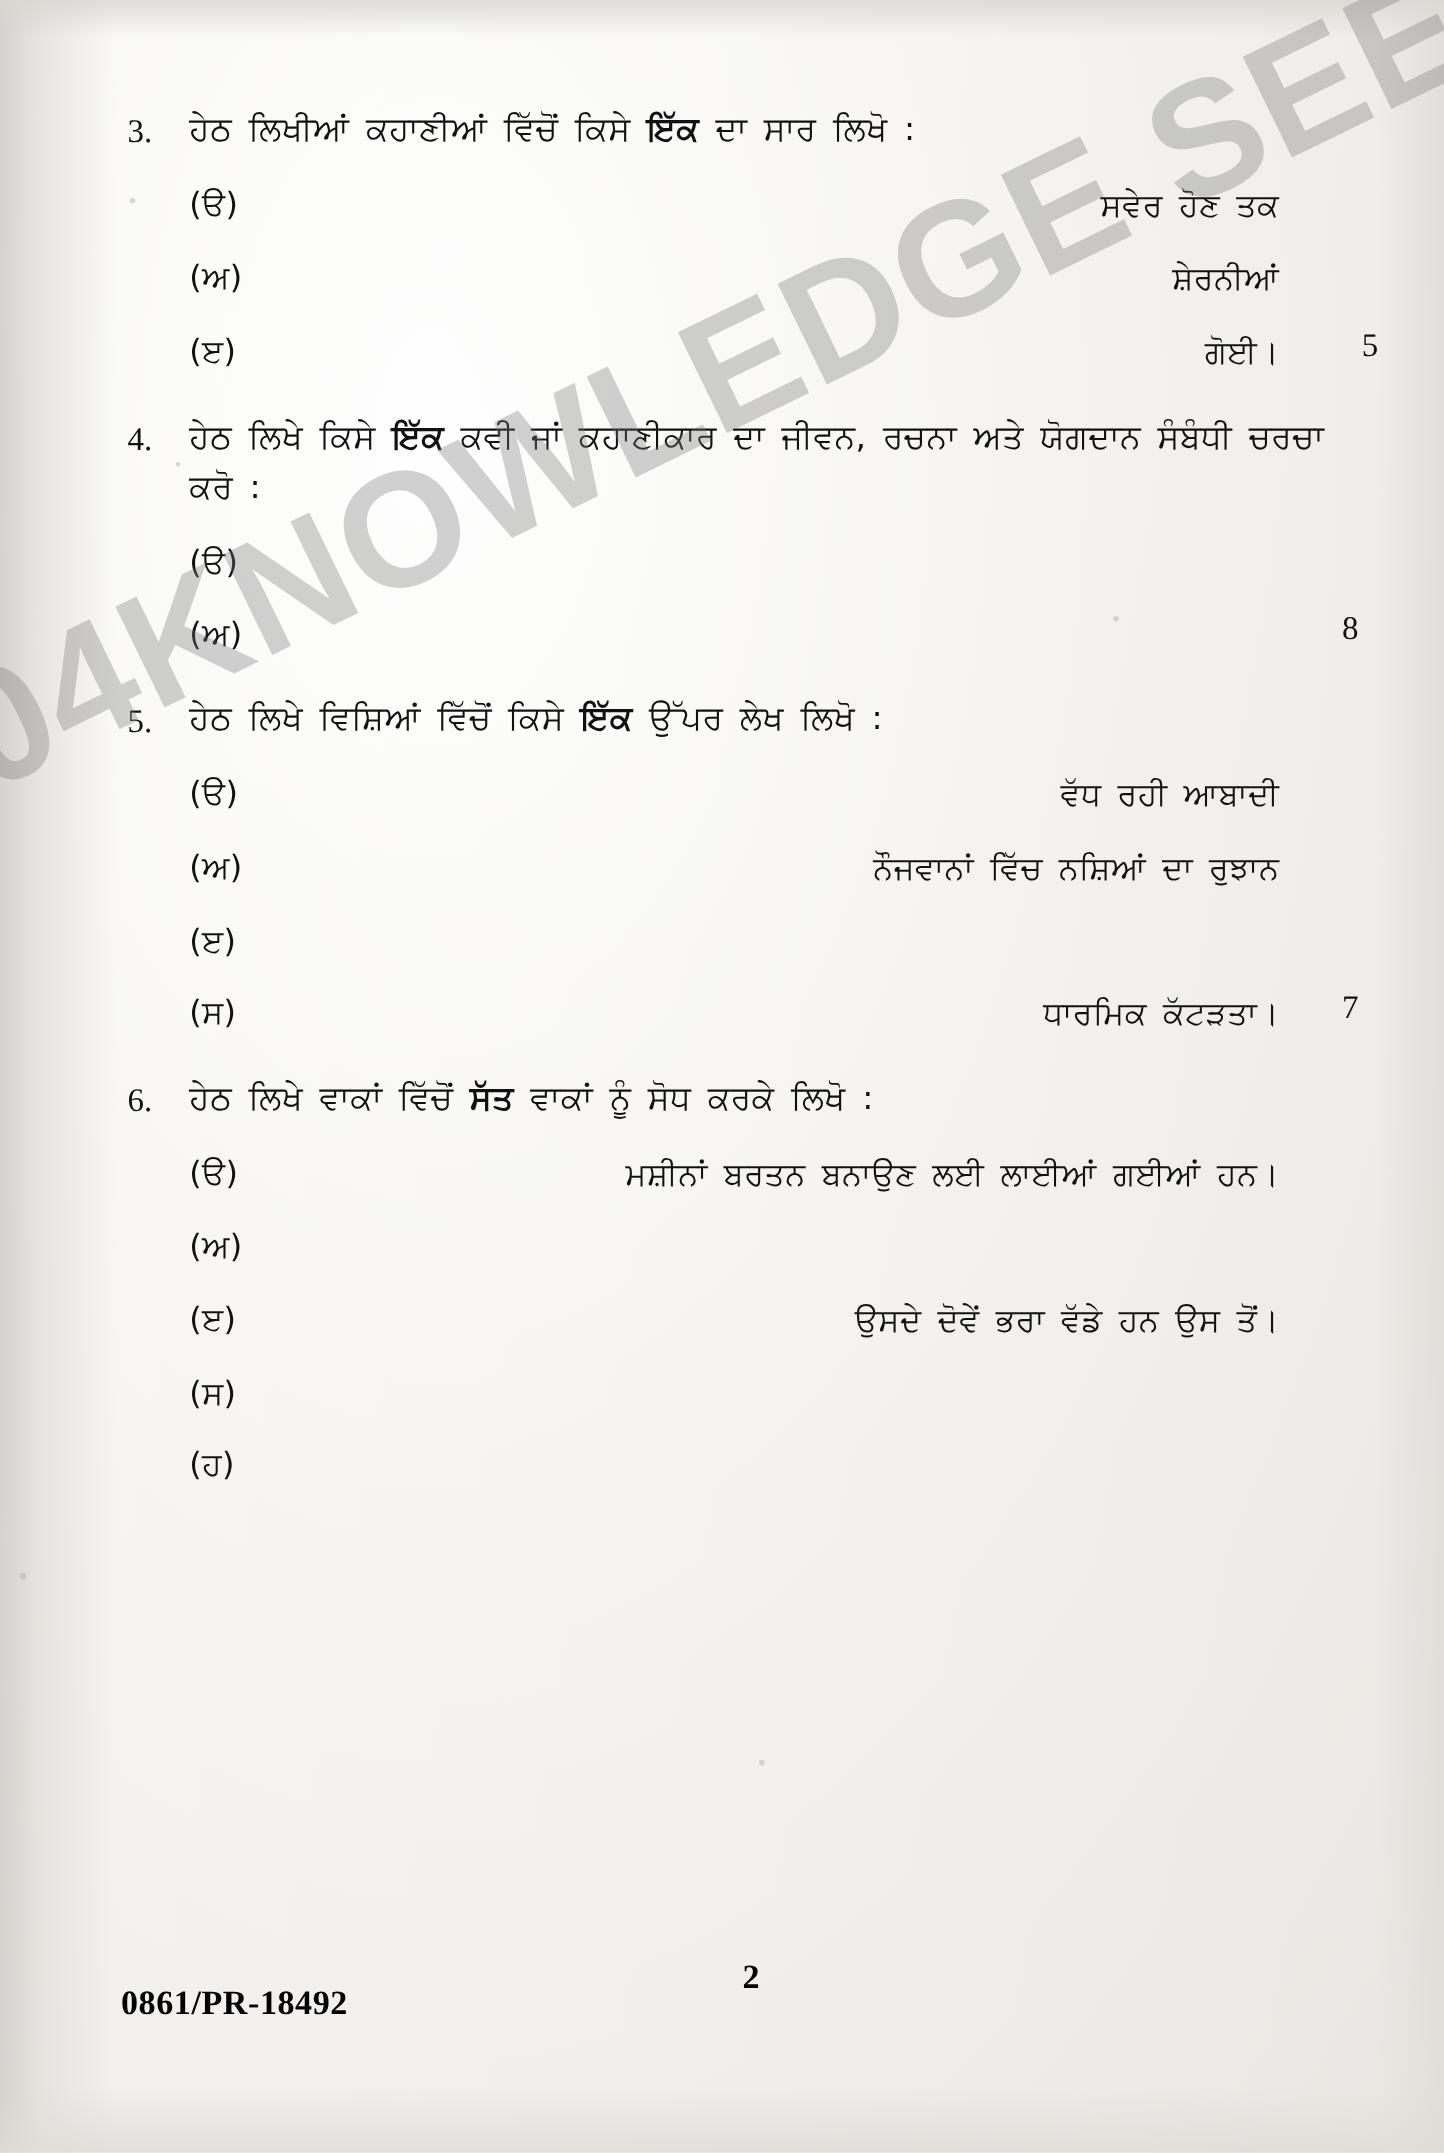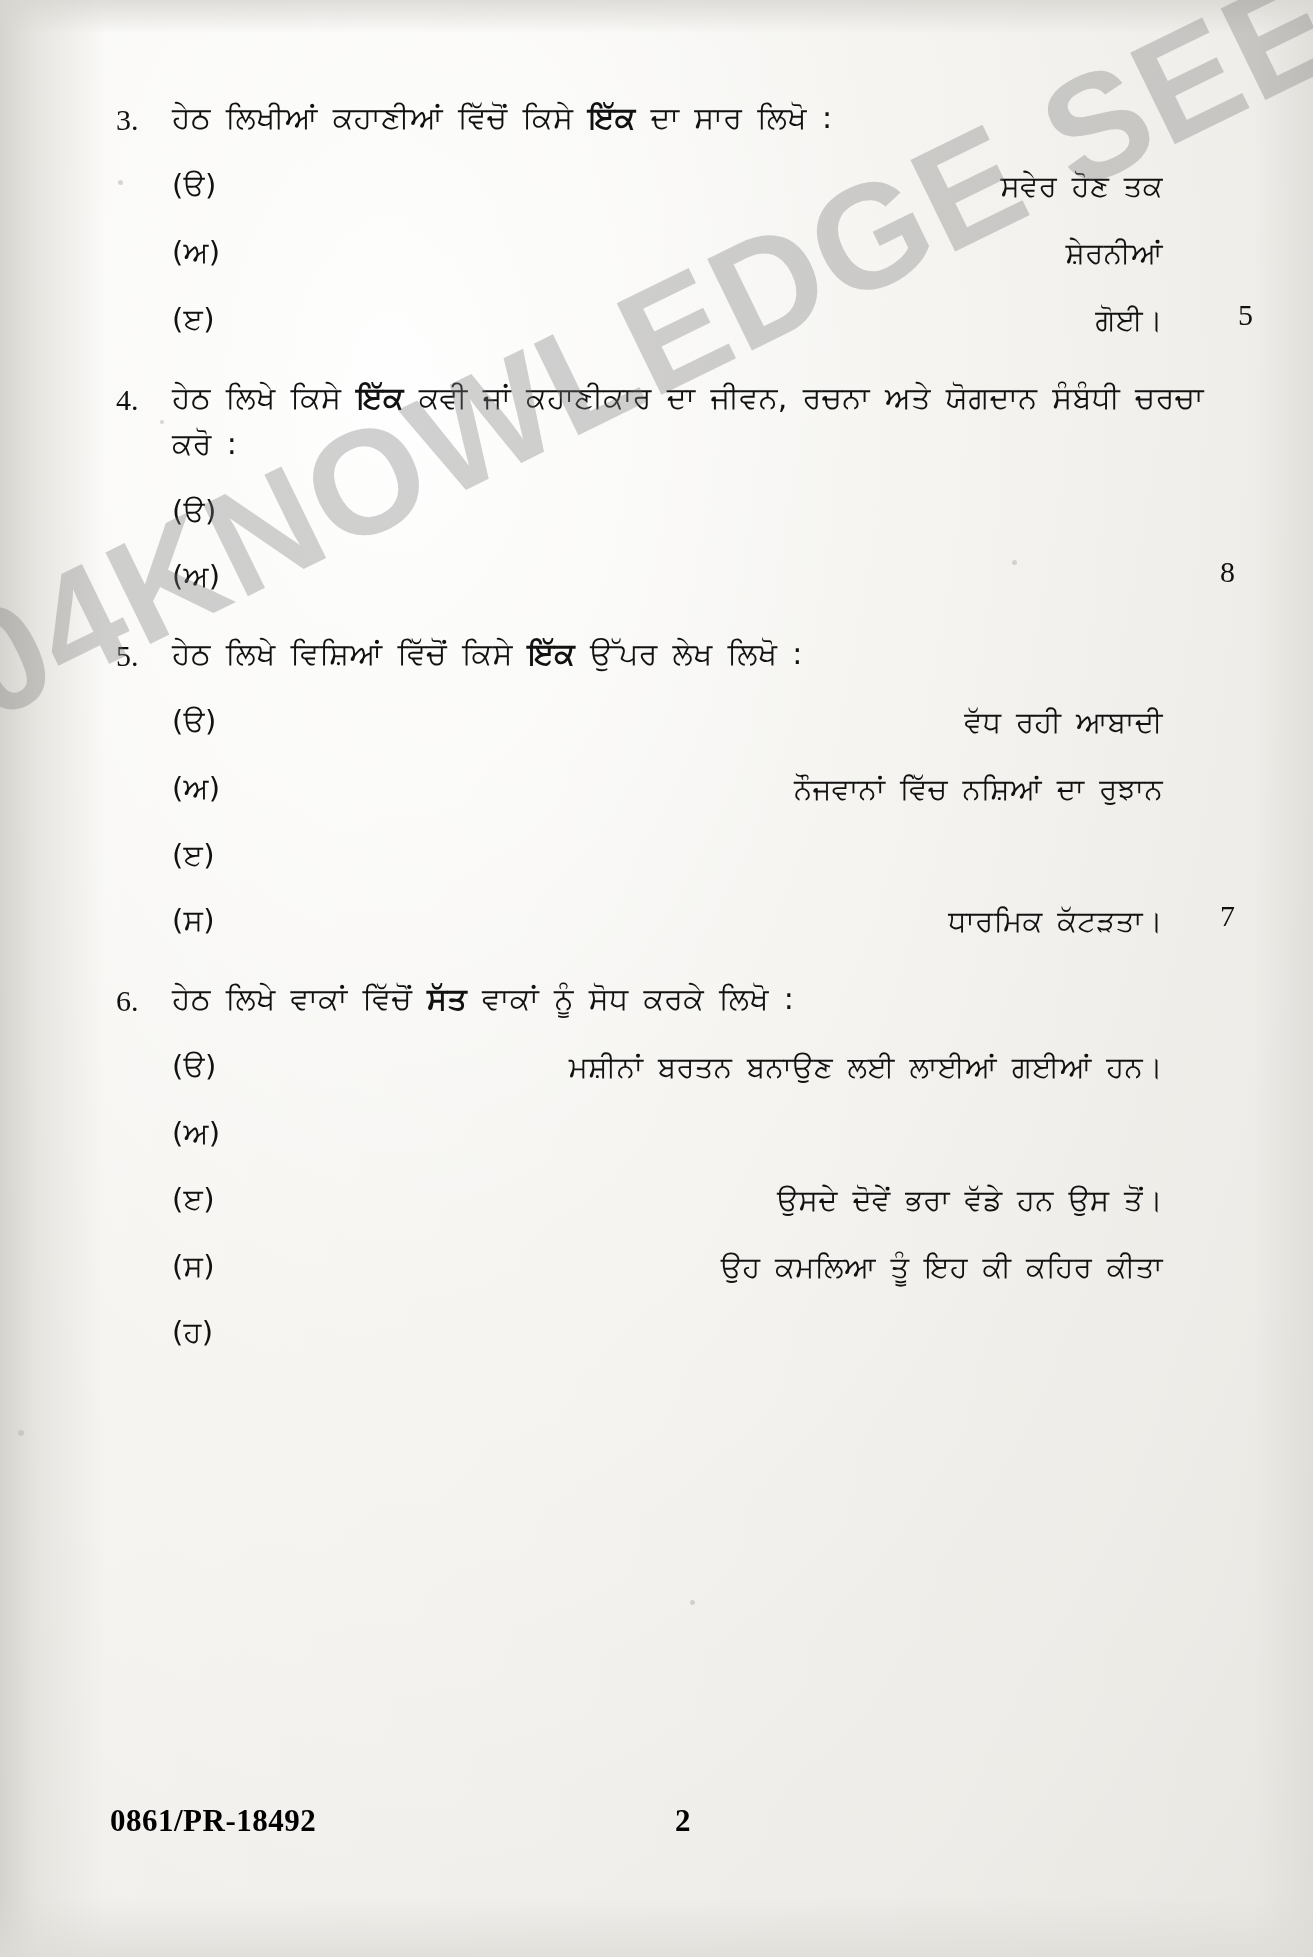--- a/index.html
+++ b/index.html
@@ -159,20 +159,21 @@
     right: 60px;
     bottom: 118px;
     display: flex;
     align-items: baseline;
   }
   .footer-code {
     font-family: "Liberation Serif", serif;
     font-weight: bold;
     font-size: 31px;
     letter-spacing: 0.5px;
+    margin-top: 24px;
   }
   .footer-page {
     position: absolute;
     left: 50%;
     transform: translateX(-42%);
     font-family: "Liberation Serif", serif;
     font-weight: bold;
     font-size: 31px;
   }
   .speck {
@@ -281,21 +282,20 @@
         </li>
         <li class="opt-row">
           <span class="opt-label">(ਅ)</span>
         </li>
         <li class="opt-row">
           <span class="opt-label">(ੲ)</span>
           <span class="opt-text">ਉਸਦੇ ਦੋਵੇਂ ਭਰਾ ਵੱਡੇ ਹਨ ਉਸ ਤੋਂ।</span>
         </li>
         <li class="opt-row">
           <span class="opt-label">(ਸ)</span>
-          <span class="opt-text">ਉਹ ਕਮਲਿਆ ਤੂੰ ਇਹ ਕੀ ਕਹਿਰ ਕੀਤਾ</span>
         </li>
         <li class="opt-row">
           <span class="opt-label">(ਹ)</span>
         </li>
       </ul>
     </div>
 
   </div>
 
   <div class="watermark">04KNOWLEDGE SEEKERS</div>

